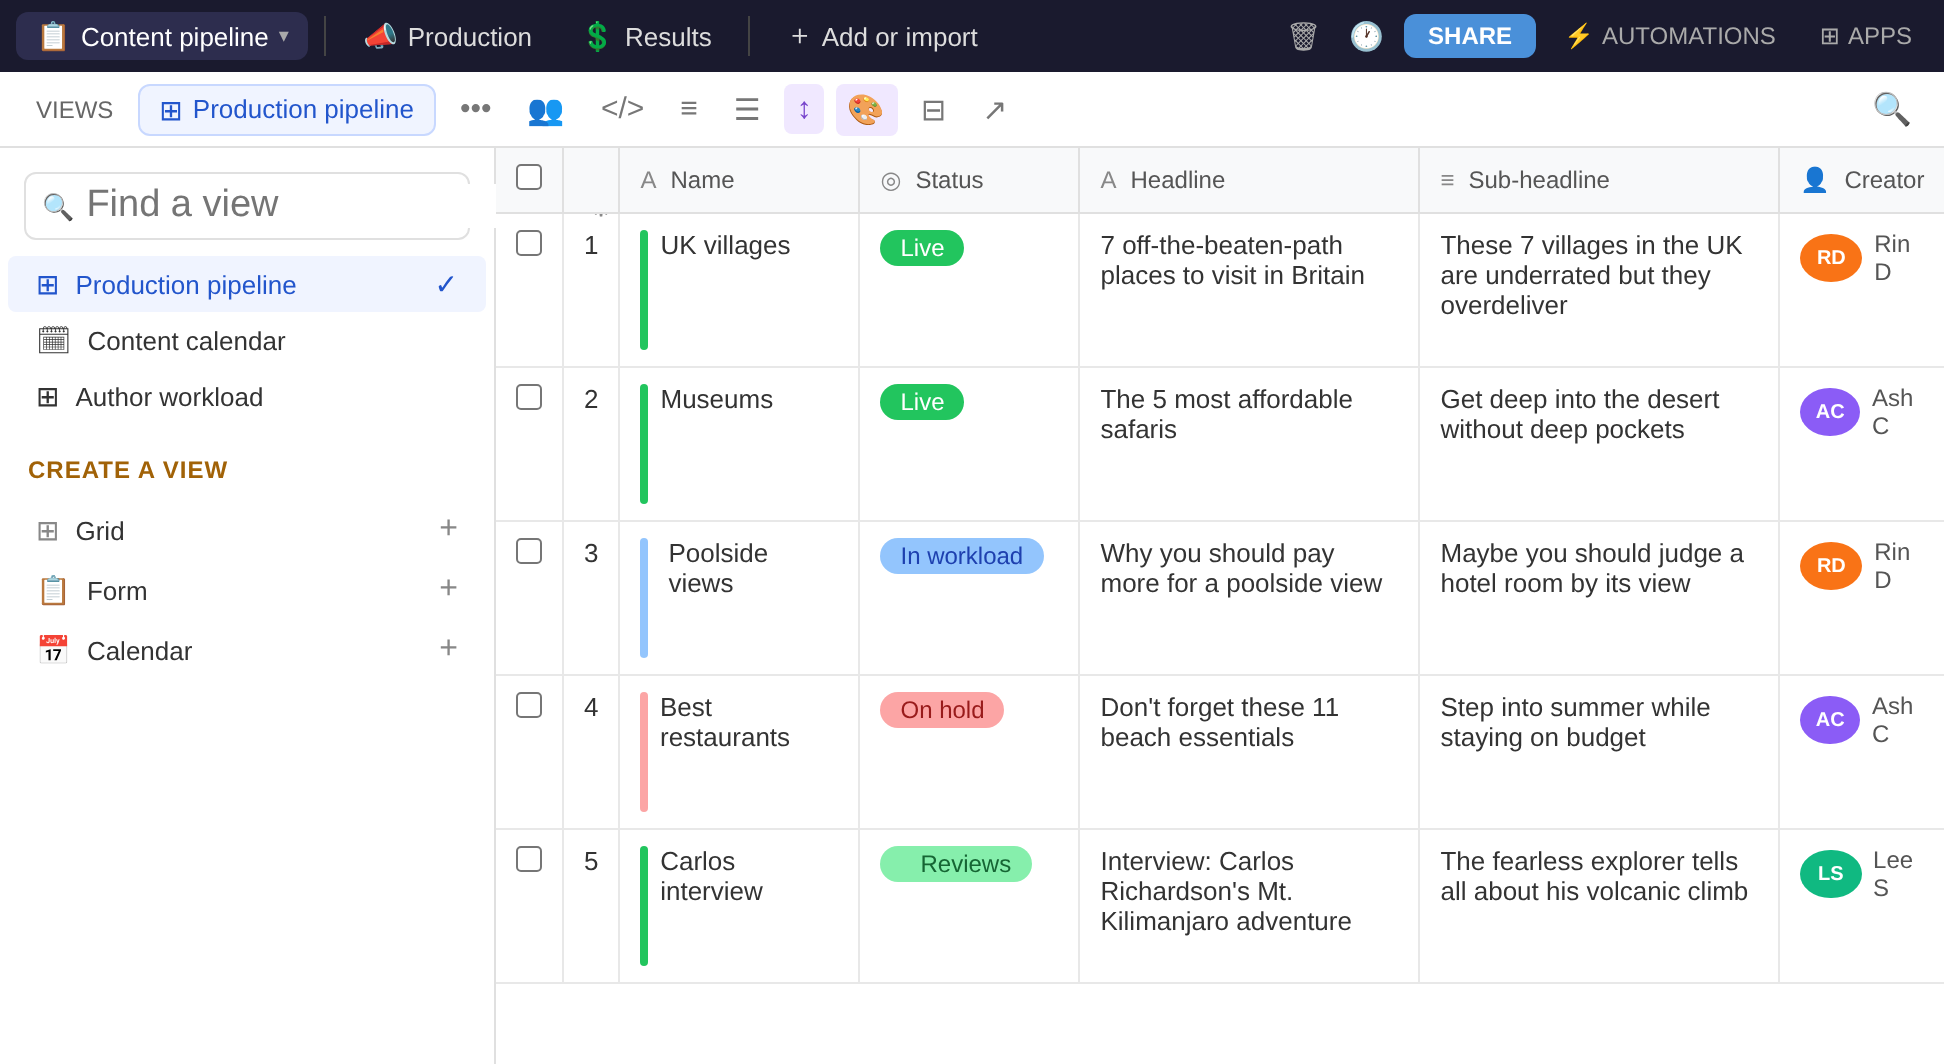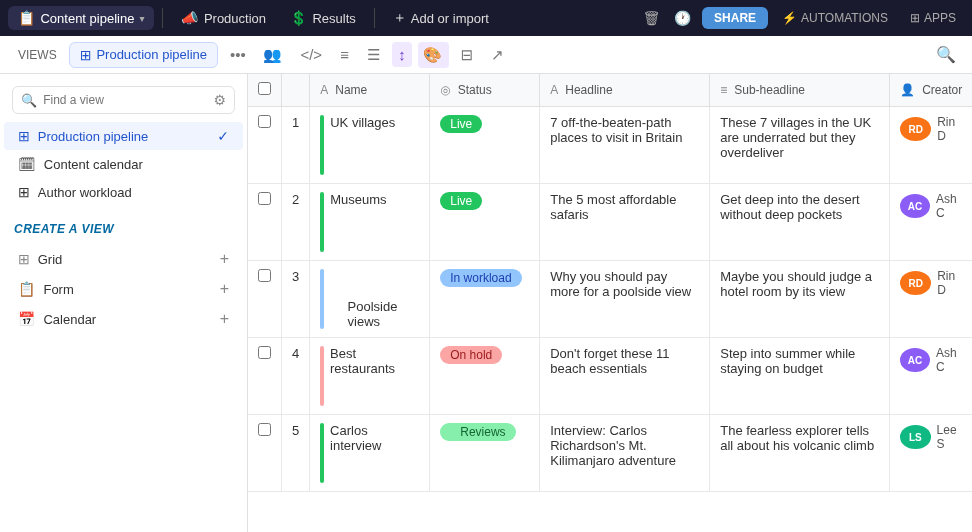--- a/index.html
+++ b/index.html
@@ -40,32 +40,32 @@
     
     .main-layout { display: flex; height: calc(532px - 74px); }
 
     
     .sidebar { width: 248px; border-right: 1px solid #e0e0e0; background: #fff; display: flex; flex-direction: column; padding: 8px 0; }
     .sidebar-search {
       display: flex; align-items: center; gap: 6px;
       margin: 4px 12px 8px; padding: 5px 8px;
       border: 1px solid #e0e0e0; border-radius: 6px; color: #999; font-size: 13px;
     }
-    .sidebar-search-input { border: none; outline: none; flex: 1; font-size: 12px; color: #ec4899; }
+    .sidebar-search-input { border: none; outline: none; flex: 1; font-size: 19px; color: #ec4899; }
     .sidebar-settings { margin-left: auto; cursor: pointer; color: #888; font-size: 14px; }
     .sidebar-item {
       display: flex; align-items: center; gap: 8px;
       padding: 6px 14px; cursor: pointer; font-size: 13px; color: #333; border-radius: 4px; margin: 0 4px;
     }
     .sidebar-item.active { background: #f0f4ff; color: #2255cc; font-weight: 500; }
     .sidebar-item .check { margin-left: auto; color: #2255cc; font-size: 14px; }
 
     
     .create-view-section { padding: 16px 14px 8px; }
-    .create-view-title { font-size: 12px; color: #0369a1; font-weight: 600; margin-bottom: 8px; text-transform: uppercase; letter-spacing: 0.5px; font-style: italic; }
+    .create-view-title { font-size: 12px; color: #a16207; font-weight: 600; margin-bottom: 8px; text-transform: uppercase; letter-spacing: 0.5px; }
     .create-view-item {
       display: flex; align-items: center; justify-content: space-between;
       padding: 6px 4px; cursor: pointer; font-size: 13px; color: #333;
     }
     .create-view-left { display: flex; align-items: center; gap: 8px; }
     .plus-btn { color: #888; font-size: 16px; cursor: pointer; }
 
     
     .table-area { flex: 1; overflow: auto; }
 
@@ -322,21 +322,21 @@
         <span style="font-size:12px;color:#555;">Ash C</span>
       </div>
     </td>
   </tr>
           <tr>
     <td class="checkbox-col">
       <input type="checkbox" style="">
     </td>
     <td class="row-num">3</td>
     <td class="col-name">
-      <div style="display:flex;align-items:flex-end;gap:24px;">
+      <div style="display:flex;align-items:flex-start;gap:10px;">
         <span class="color-bar bar-blue"></span>
         <span>Poolside views</span>
       </div>
     </td>
     <td class="col-status">
       <span class="status-badge status-inprogress">In workload</span>
     </td>
     <td class="col-headline">
       <span>Why you should pay more for a poolside view</span>
     </td>

